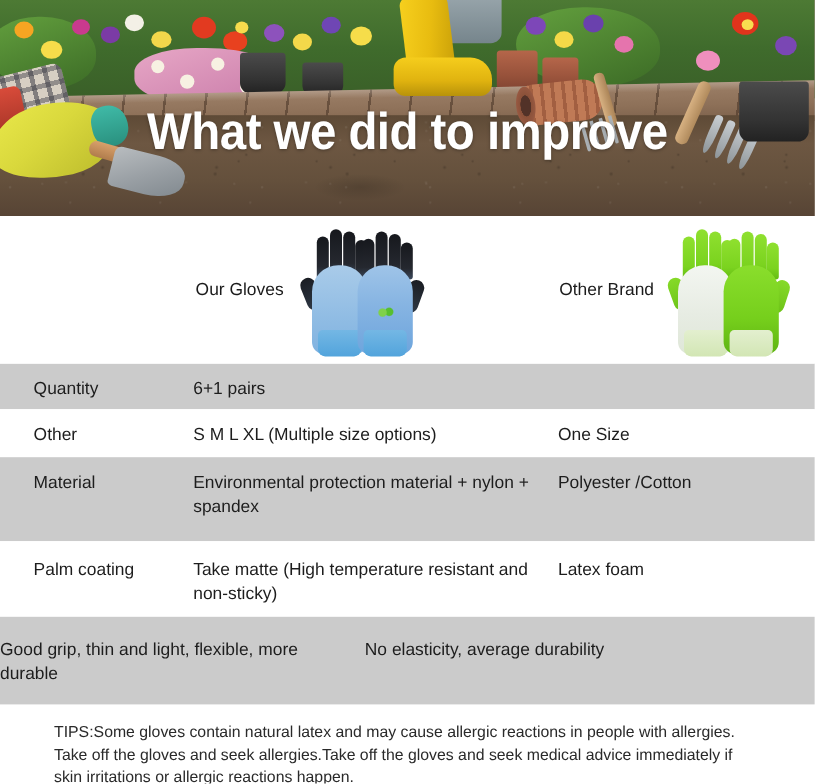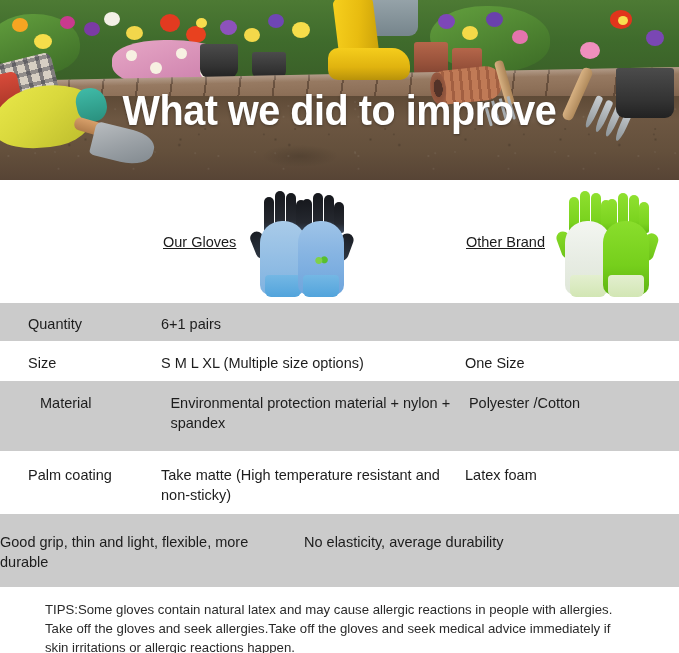--- a/index.html
+++ b/index.html
@@ -198,21 +198,20 @@
     position: relative;
     width: 679px;
     height: 123px;
     background: #ffffff;
   }
   .col-label {
     position: absolute;
     font-size: 14.5px;
     color: #1b1b1b;
     top: 54px;
-    text-decoration: underline;
   }
   .col-label.ours  { left: 163px; }
   .col-label.other { left: 466px; }
 
   .glove-img { position: absolute; top: 7px; width: 92px; height: 108px; }
   .glove-img.ours  { left: 260px; }
   .glove-img.other { left: 565px; }
 
   .gl-hand {
     position: absolute; bottom: 0; width: 46px; height: 104px;
@@ -261,21 +260,21 @@
     width: 161px; padding-left: 28px; font-size: 14.5px; color: #1d1d1d; line-height: 20px;
   }
   .spec-row .c-ours {
     width: 304px; font-size: 14.5px; color: #1d1d1d; line-height: 20px; padding-right: 14px;
   }
   .spec-row .c-other {
     width: 214px; font-size: 14.5px; color: #1d1d1d; line-height: 20px; padding-right: 10px;
   }
   .r1 { height: 38px; padding-top: 11px; }
   .r2 { height: 40px; padding-top: 12px; }
-  .r3 { height: 70px; padding-top: 12px; padding-left: 12px; }
+  .r3 { height: 70px; padding-top: 12px; }
   .r4 { height: 63px; padding-top: 14px; }
   .r5 { height: 73px; padding-top: 18px; }
 
   
   .tips {
     padding: 13px 46px 0 45px;
     font-size: 13.2px;
     line-height: 19px;
     color: #2a2a2a;
   }
@@ -423,21 +422,21 @@
 </div>
 
 <div class="spec-table">
 
   <div class="spec-row shade r1">
     <div class="c-label">Quantity</div>
     <div class="c-ours">6+1 pairs</div>
   </div>
 
   <div class="spec-row plain r2">
-    <div class="c-label">Size</div>
+    <div class="c-label">Other</div>
     <div class="c-ours">S M L XL (Multiple size options)</div>
     <div class="c-other">One Size</div>
   </div>
 
   <div class="spec-row shade r3">
     <div class="c-label">Material</div>
     <div class="c-ours">Environmental protection material + nylon + spandex</div>
     <div class="c-other">Polyester /Cotton</div>
   </div>
 

